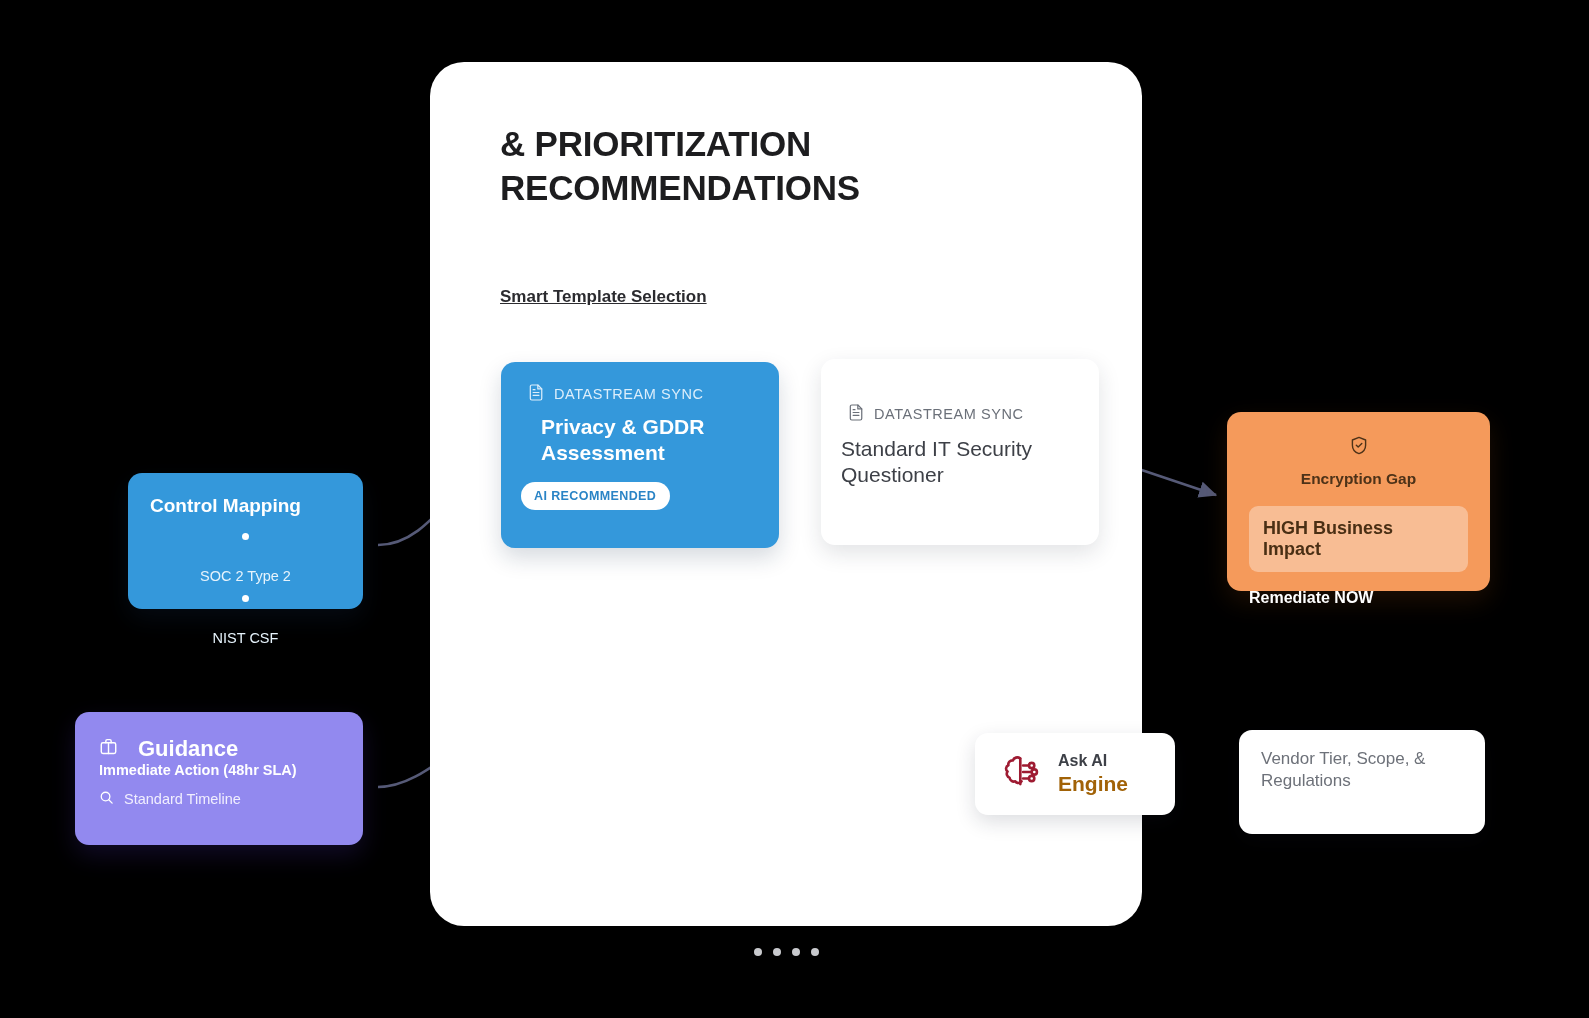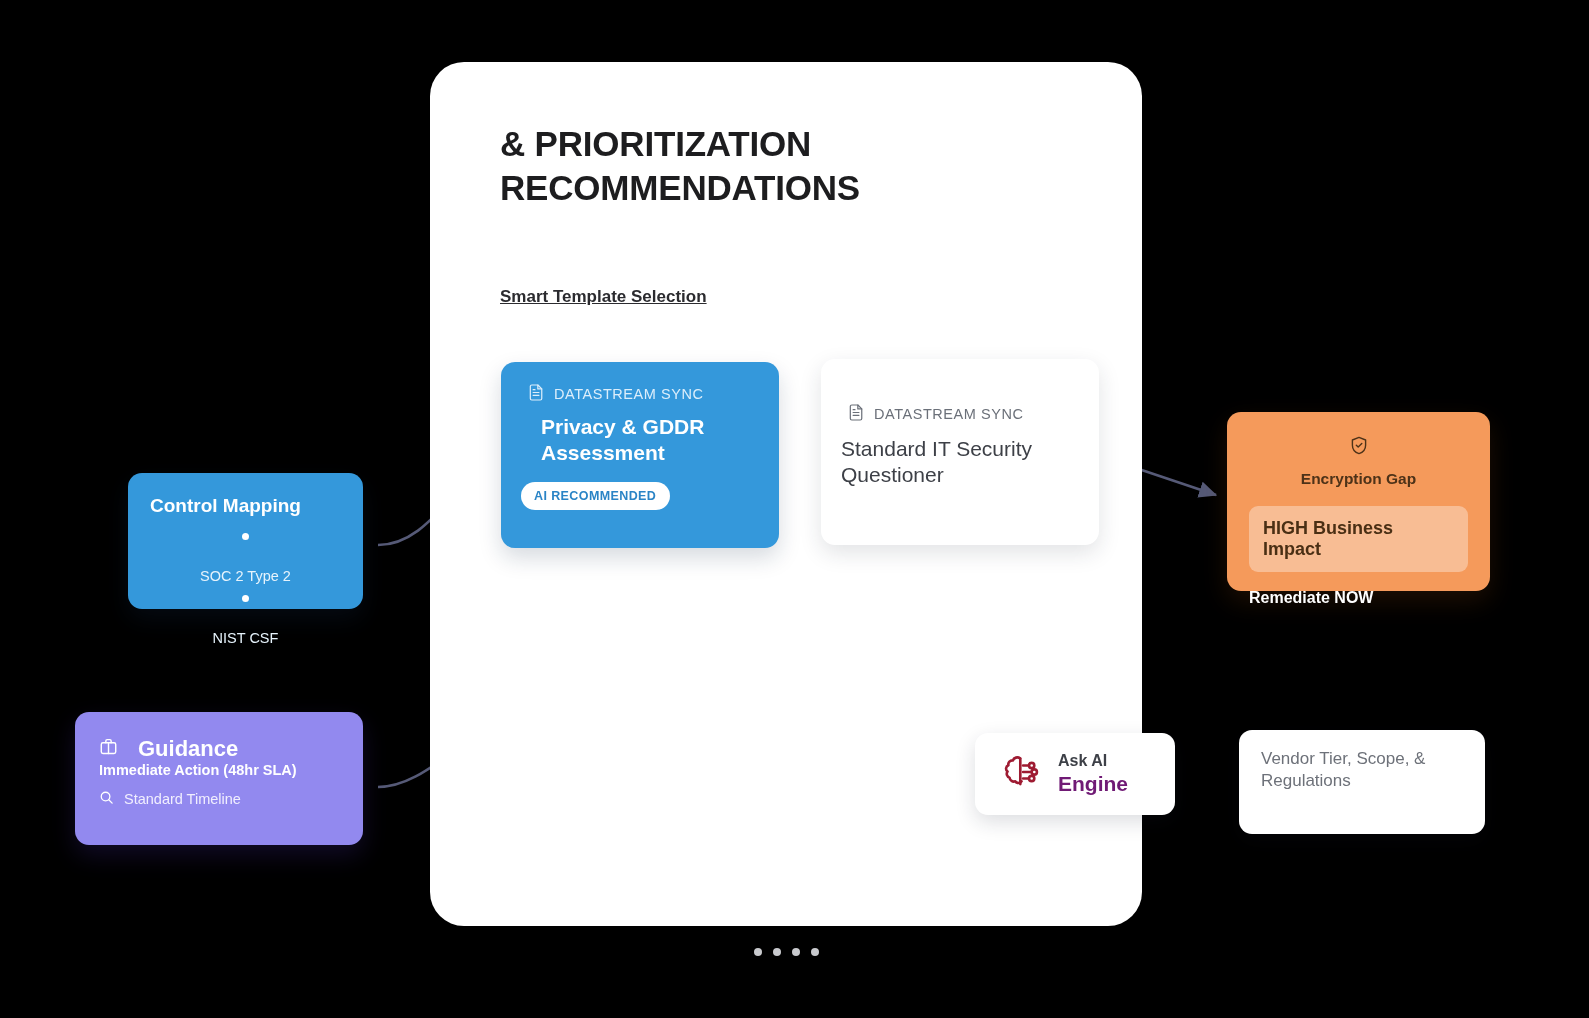--- a/index.html
+++ b/index.html
@@ -126,21 +126,21 @@
 
   
   .mini { position: absolute; background:#fff; border-radius: 13px; }
   .card-ai {
     left: 545px; top: 671px;
     width: 200px; height: 82px;
     box-shadow: 0 7px 20px rgba(30,35,55,.15);
     display: flex; align-items: center; gap: 16px; padding-left: 25px;
   }
   .ai-text .t1 { font-size: 16px; font-weight: 700; color: #3d4047; line-height: 1.15; }
-  .ai-text .t2 { font-size: 21px; font-weight: 700; color: #701a75; line-height: 1.2; }
+  .ai-text .t2 { font-size: 21px; font-weight: 700; color: #a16207; line-height: 1.2; }
 
   .card-vendor {
     left: 809px; top: 668px;
     width: 246px; height: 104px;
     box-shadow: 0 7px 20px rgba(30,35,55,.12);
     padding: 18px 22px;
     font-size: 17px; color: #6d7179; line-height: 1.3;
   }
 
   .suggested {

